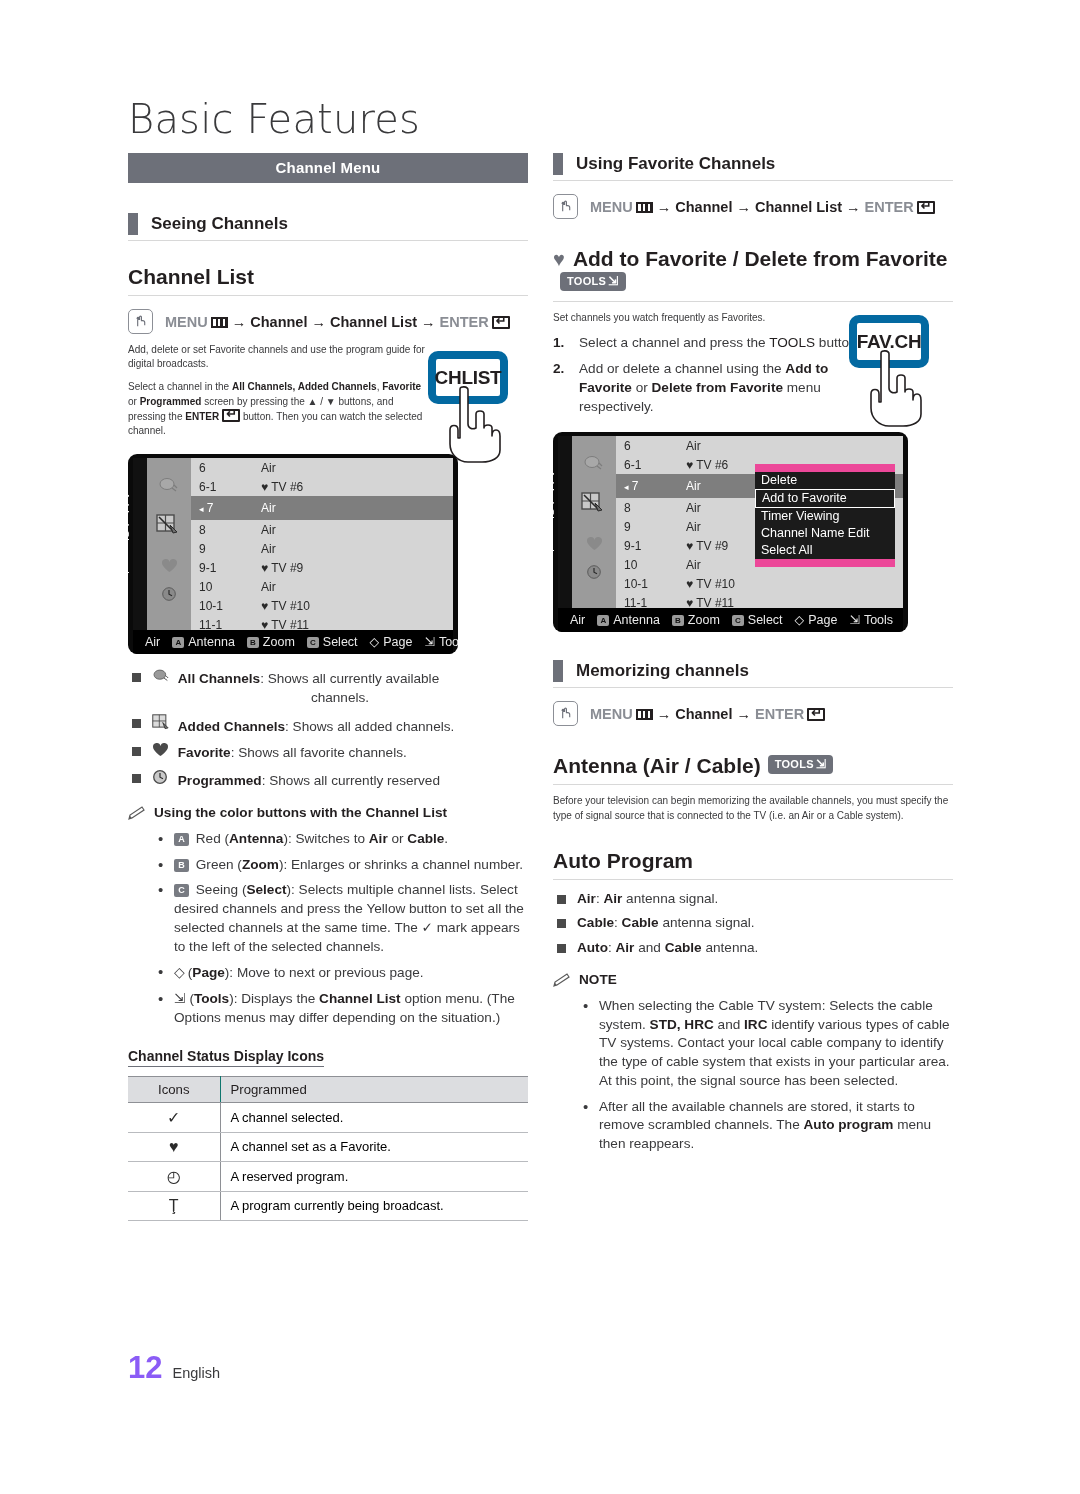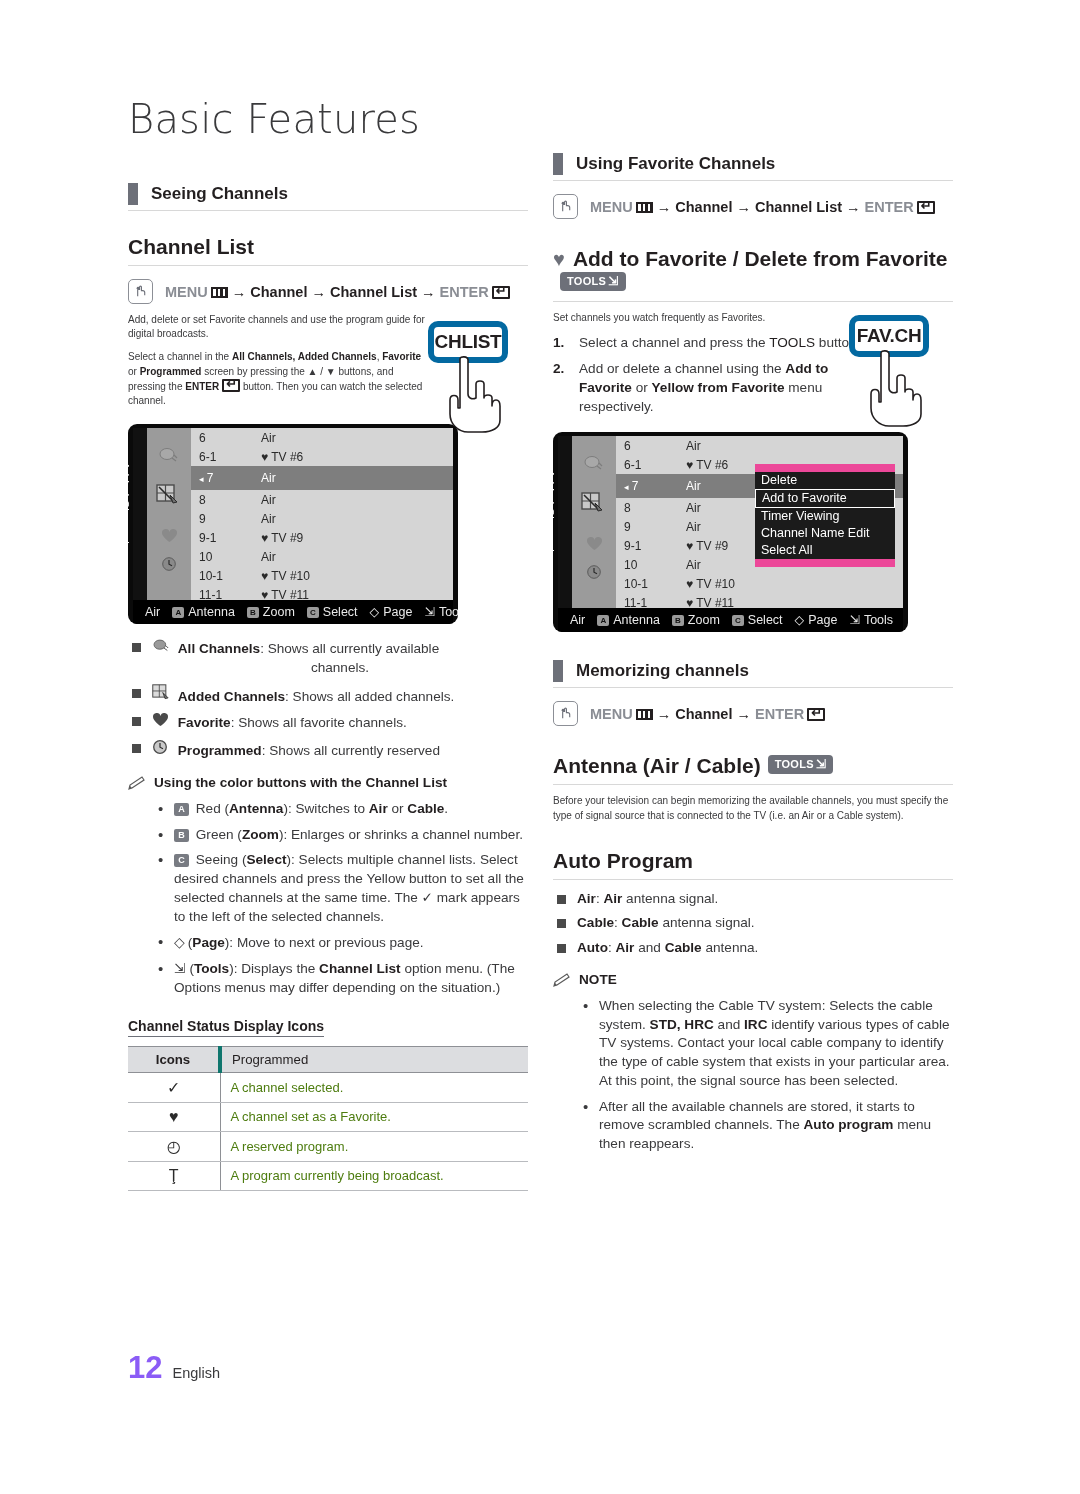--- a/index.html
+++ b/index.html
@@ -97,21 +97,21 @@
     font-size:11px; font-weight:bold; letter-spacing:.3px;
     padding:2px 7px 3px; margin-left:7px; white-space:nowrap;
   }
   .tools-badge .ar{ margin-left:2px; font-size:12px; }
 
   
   .remote{
     position:absolute; width:112px; height:118px;
   }
   .key{
-    width:80px; height:42px; border:6px solid #0369a1; border-radius:10px;
+    width:80px; height:53px; border:8px solid #0369a1; border-radius:10px;
     display:flex; align-items:center; justify-content:center;
     font-size:19px; font-weight:bold; letter-spacing:-.3px; background:#fff;
     font-family:"Liberation Sans", sans-serif;
   }
   .finger{ position:absolute; left:14px; top:33px; }
 
   
   .tv{
     position:relative; border-radius:9px; overflow:hidden;
     background:#0a0a0a; padding:4px 5px 0;
@@ -206,45 +206,46 @@
   table.icons{
     margin-top:9px; width:400px; border-collapse:collapse; font-size:13px;
   }
   table.icons th{
     background:#dcdde0; font-weight:normal; color:#231f20; font-size:13.2px;
     padding:5px 0; border-bottom:1px solid #8e9095;
   }
   table.icons th:first-child{ width:92px; text-align:center; }
   table.icons th:last-child{ text-align:left; padding-left:10px; }
   table.icons td{
-    padding:5px 0; border-bottom:1px solid #b9bbbf; color:#4d7c0f;
+    padding:5px 0; border-bottom:1px solid #b9bbbf; color:#000000;
   }
   table.icons td:first-child{ text-align:center; font-size:16px; color:#2b2b2b;
     border-right:1px solid #8e9095; }
   table.icons td:last-child{ padding-left:10px; }
-  table.icons th:first-child{ border-right:4px solid #0f766e;font-weight:bold; }
+  table.icons th:first-child{ border-right:1px solid #0f766e; }
   table.icons tr:first-child th{ border-top:1px solid #8e9095; }
 
   
   .footer{
     position:absolute; left:128px; bottom:108px;
     display:flex; align-items:baseline; gap:10px;
   }
   .footer .pg{ font-size:31px; font-weight:bold; color:#8b5cf6; }
   .footer .lang{ font-size:14.5px; color:#3a3a3c; }
 </style>
 </head>
 <body>
 
 <div class="page">
 
   <div class="doc-title">Basic Features</div>
 
   <div class="col-left">
 
+    <div class="banner">Channel Menu</div>
 
     <div class="subsec">
       <span class="tab"></span><span class="txt">Seeing Channels</span>
       <div class="rule"></div>
     </div>
 
     <div class="h2">Channel List</div>
     <div class="h2-rule"></div>
 
     
@@ -457,21 +458,21 @@
 
     <div style="position:relative;">
       <p style="width:300px;">Set channels you watch frequently as Favorites.</p>
       <ul class="num-list" style="width:310px;" id="right-steps">
           <li>
             <span class="n">1.</span>
             <span><span>Select a channel and press the </span><span style="color:#231f20">TOOLS</span><span> button.</span></span>
           </li>
           <li>
             <span class="n">2.</span>
-            <span><span>Add or delete a channel using the </span><b>Add to Favorite</b><span> or </span><b>Yellow from Favorite</b><span> menu respectively.</span></span>
+            <span><span>Add or delete a channel using the </span><b>Add to Favorite</b><span> or </span><b>Delete from Favorite</b><span> menu respectively.</span></span>
           </li>
         </ul>
       <div class="remote" style="right:-8px; top:4px;">
         <div class="key">FAV.CH</div>
         <svg class="finger" width="92" height="80" viewBox="0 0 92 80">
           <path d="M18 5 C18 2 26 2 26 6 L26 40 C26 44 30 46 34 44 L34 30 C34 26 42 26 42 30 L42 44 C42 40 50 40 50 44 L50 52 C50 44 58 44 58 52 L58 66 C58 74 50 78 40 78 L26 78 C16 78 8 70 8 60 L8 46 C8 40 16 40 16 46 L16 54 L18 54 Z" fill="#ffffff" stroke="#231f20" stroke-width="1.6" stroke-linejoin="round"></path>
         </svg>
       </div>
     </div>
 

